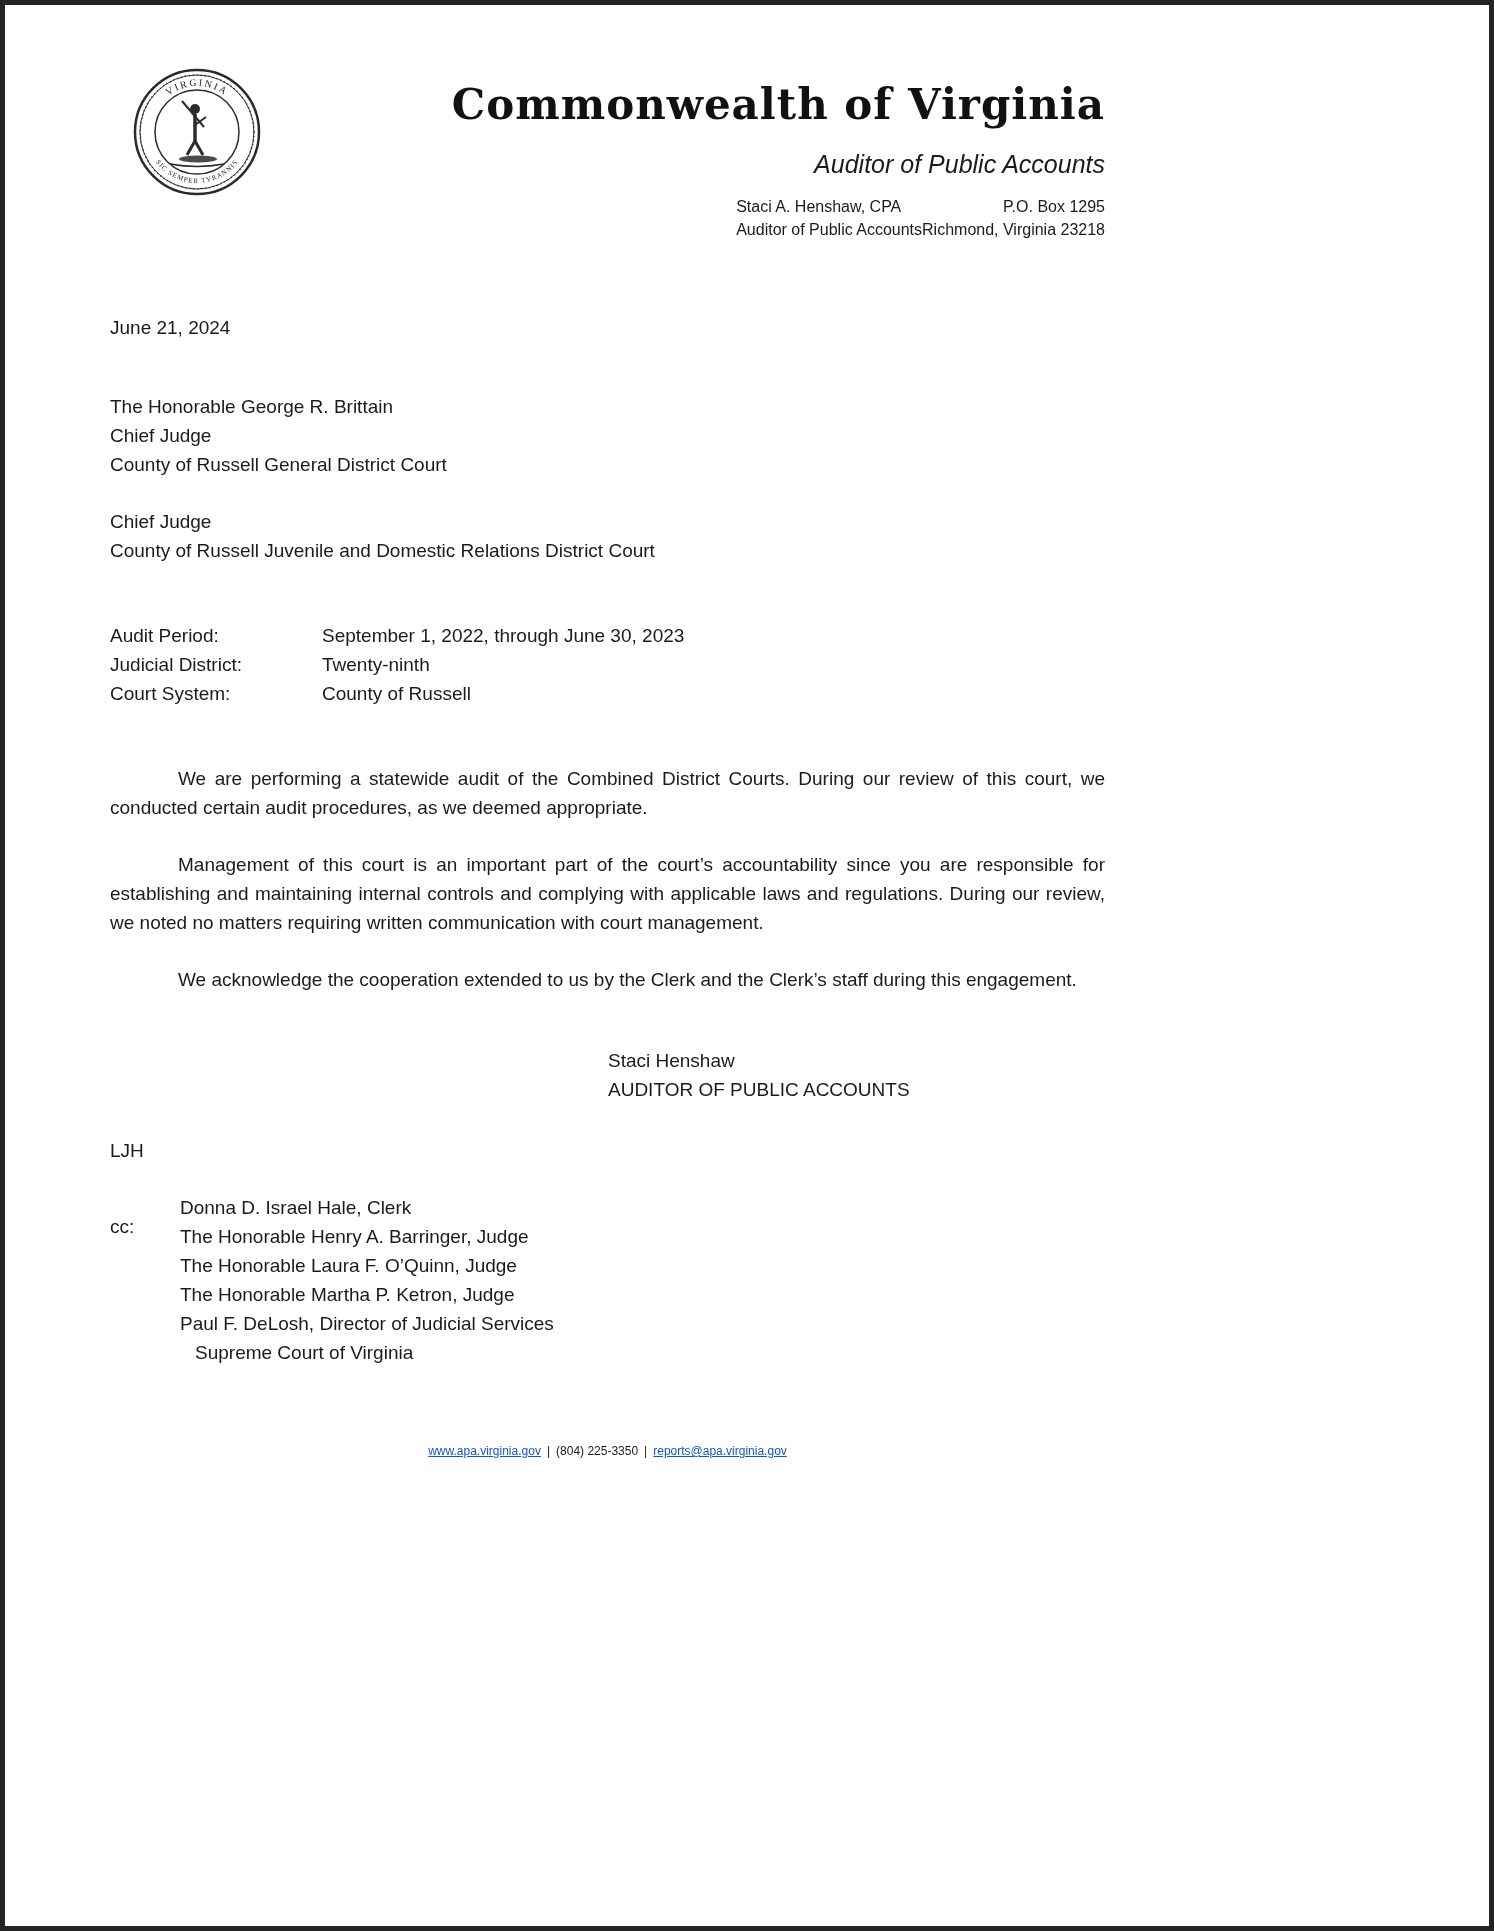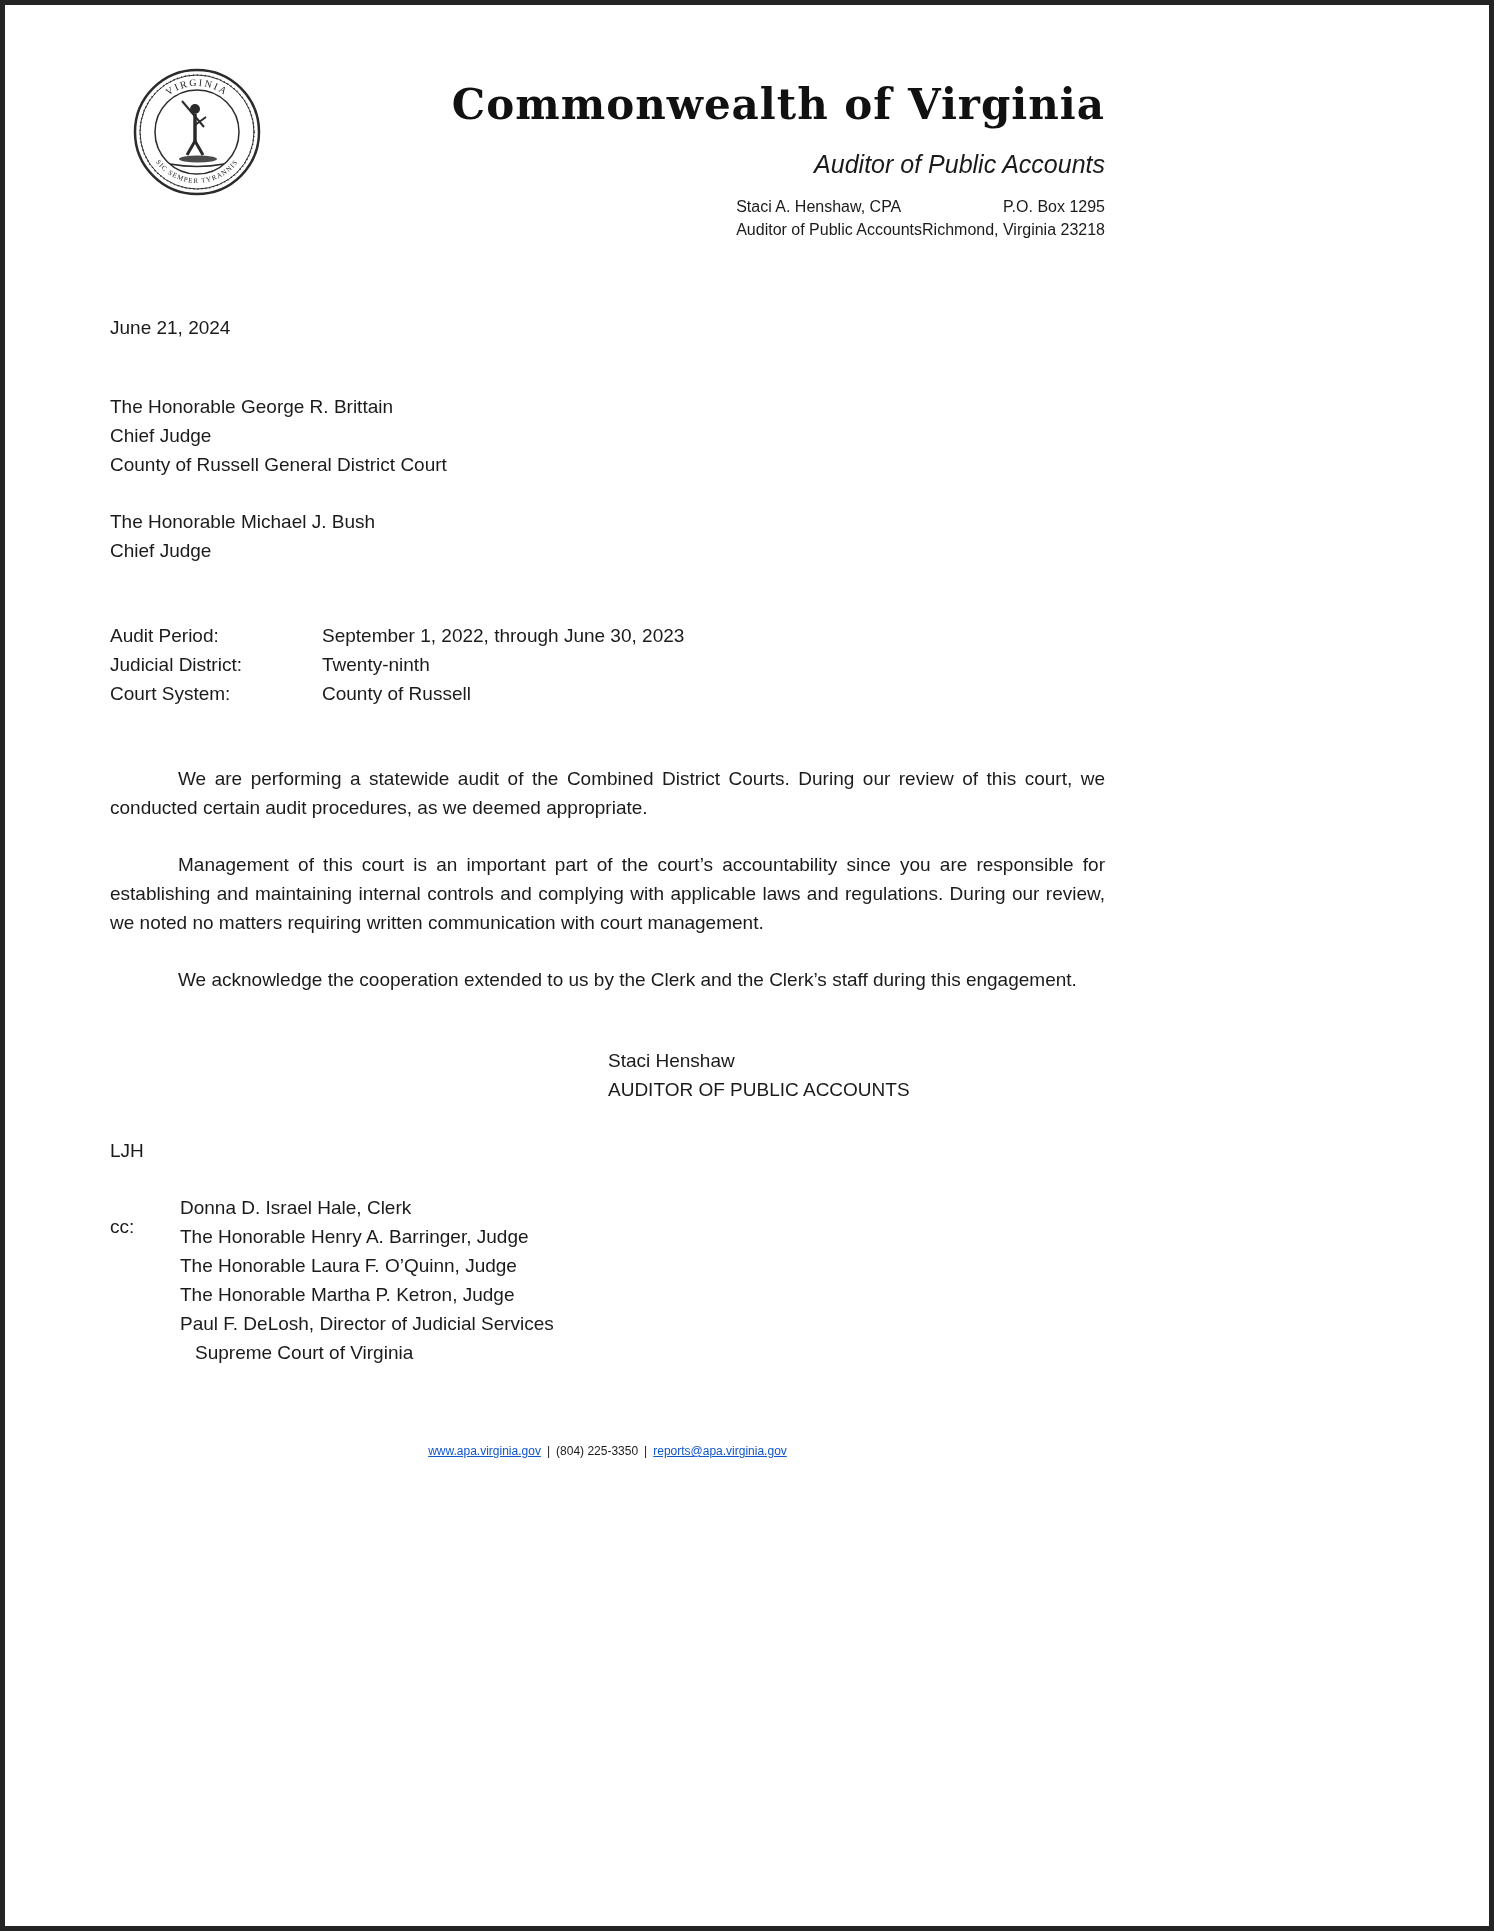--- a/index.html
+++ b/index.html
@@ -160,22 +160,22 @@
 
     <div class="date-line">June 21, 2024</div>
 
     <div class="recipient">
       <div>The Honorable George R. Brittain</div>
       <div>Chief Judge</div>
       <div>County of Russell General District Court</div>
     </div>
 
     <div class="recipient">
-      <div>The Honorable Michael J. Bush</div>
       <div>Chief Judge</div>
+      <div>County of Russell Juvenile and Domestic Relations District Court</div>
     </div>
 
     <div class="audit-info">
       <div class="audit-row">
         <div class="audit-label">Audit Period:</div>
         <div class="audit-value">September 1, 2022, through June 30, 2023</div>
       </div>
       <div class="audit-row">
         <div class="audit-label">Judicial District:</div>
         <div class="audit-value">Twenty-ninth</div>

